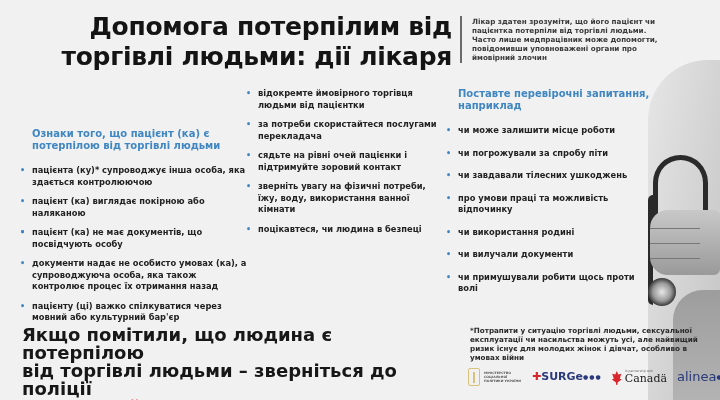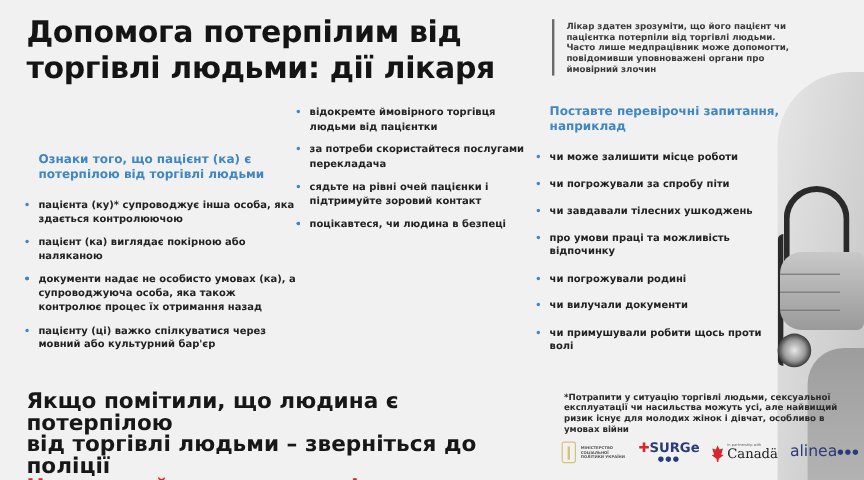--- a/index.html
+++ b/index.html
@@ -9,21 +9,21 @@
       font-family: "DejaVu Sans", sans-serif;
       color: #1b1b1b;
       position: relative;
     }
     .page { position: absolute; inset: 0; width: 720px; height: 400px; }
 
     .title {
       position: absolute; left: 22px; top: 12px; width: 430px;
       font-family: "DejaVu Sans", sans-serif;
       font-weight: bold; font-size: 25px; line-height: 30px;
-      letter-spacing: -0.3px; color: #141414;
+      letter-spacing: -0.3px; color: #141414; text-align: right;
     }
     .intro {
       position: absolute; left: 460px; top: 16px; width: 200px;
       border-left: 2px solid #6a6a6a;
       padding-left: 10px; padding-top: 1px; padding-bottom: 1px;
       font-size: 7.2px; line-height: 9px; font-weight: bold; color: #3a3a3a;
     }
 
     .col { position: absolute; top: 88px; }
     .col.c1 { left: 22px; width: 225px; }
@@ -70,21 +70,21 @@
       position: relative;
     }
     .trident::after {
       content: ""; position: absolute; left: 4px; top: 3px; width: 2px; height: 11px;
       background: #d8c27a;
     }
     .ministry-text {
       font-size: 3.2px; line-height: 4px; color: #555; font-weight: bold; width: 38px;
       text-transform: uppercase;
     }
-    .logo-surge { display: flex; flex-direction: column; align-items: center; }
+    .logo-surge { display: flex; flex-direction: row; align-items: center; }
     .surge-word { font-size: 11px; font-weight: bold; color: #2a3a7a; line-height: 12px; }
     .surge-word .plus { color: #d9262c; }
     .dots { font-size: 6px; color: #2a3a7a; letter-spacing: 1px; line-height: 6px; }
     .logo-canada { display: flex; align-items: flex-end; gap: 3px; }
     .leaf {
       width: 10px; height: 14px; background: #d9262c;
       clip-path: polygon(50% 0, 65% 25%, 95% 20%, 80% 55%, 100% 60%, 60% 80%, 55% 100%, 45% 100%, 40% 80%, 0 60%, 20% 55%, 5% 20%, 35% 25%);
     }
     .canada-wrap { display: flex; flex-direction: column; }
     .canada-small { font-size: 3px; color: #666; line-height: 4px; }
@@ -138,44 +138,44 @@
 
   <p class="intro">Лікар здатен зрозуміти, що його пацієнт чи пацієнтка потерпіли від торгівлі людьми. Часто лише медпрацівник може допомогти, повідомивши уповноважені органи про ймовірний злочин</p>
 
   <section class="col c1">
     <h2 class="col-head">Ознаки того, що пацієнт (ка) є потерпілою від торгівлі людьми</h2>
     <ul class="items">
       <li><span class="bul">•</span><span>пацієнта (ку)* супроводжує інша особа, яка здається контролюючою</span></li>
       <li><span class="bul">•</span><span>пацієнт (ка) виглядає покірною або наляканою</span></li>
       <li><span class="bul">•</span></li>
       <li><span class="bul">•</span></li>
-      <li><span class="bul">•</span></li>
+      <li><span class="bul">•</span><span>пацієнт (ка) не має документів, що посвідчують особу</span></li>
       <li><span class="bul">•</span><span>документи надає не особисто умовах (ка), а супроводжуюча особа, яка також контролює процес їх отримання назад</span></li>
       <li><span class="bul">•</span><span>пацієнту (ці) важко спілкуватися через мовний або культурний бар'єр</span></li>
     </ul>
   </section>
 
   <section class="col c2">
     <ul class="items">
       <li><span class="bul">•</span><span>відокремте ймовірного торгівця людьми від пацієнтки</span></li>
       <li><span class="bul">•</span><span>за потреби скористайтеся послугами перекладача</span></li>
       <li><span class="bul">•</span><span>сядьте на рівні очей пацієнки і підтримуйте зоровий контакт</span></li>
-      <li><span class="bul">•</span></li>
+      <li><span class="bul">•</span><span>зверніть увагу на фізичні потреби, їжу, воду, використання ванної кімнати</span></li>
       <li><span class="bul">•</span><span>поцікавтеся, чи людина в безпеці</span></li>
     </ul>
   </section>
 
   <section class="col c3">
     <h2 class="col-head">Поставте перевірочні запитання, наприклад</h2>
     <ul class="items">
       <li><span class="bul">•</span><span>чи може залишити місце роботи</span></li>
       <li><span class="bul">•</span><span>чи погрожували за спробу піти</span></li>
       <li><span class="bul">•</span><span>чи завдавали тілесних ушкоджень</span></li>
       <li><span class="bul">•</span><span>про умови праці та можливість відпочинку</span></li>
-      <li><span class="bul">•</span><span>чи погрожували родині</span></li>
+      <li><span class="bul">•</span><span>чи використання родині</span></li>
       <li><span class="bul">•</span><span>чи вилучали документи</span></li>
       <li><span class="bul">•</span><span>чи примушували робити щось проти волі</span></li>
     </ul>
   </section>
 
   <div class="photo">
     <div class="coat"></div>
     <div class="coat-shadow"></div>
     <div class="steth-tube"></div>
     <div class="steth-tube2"></div>

